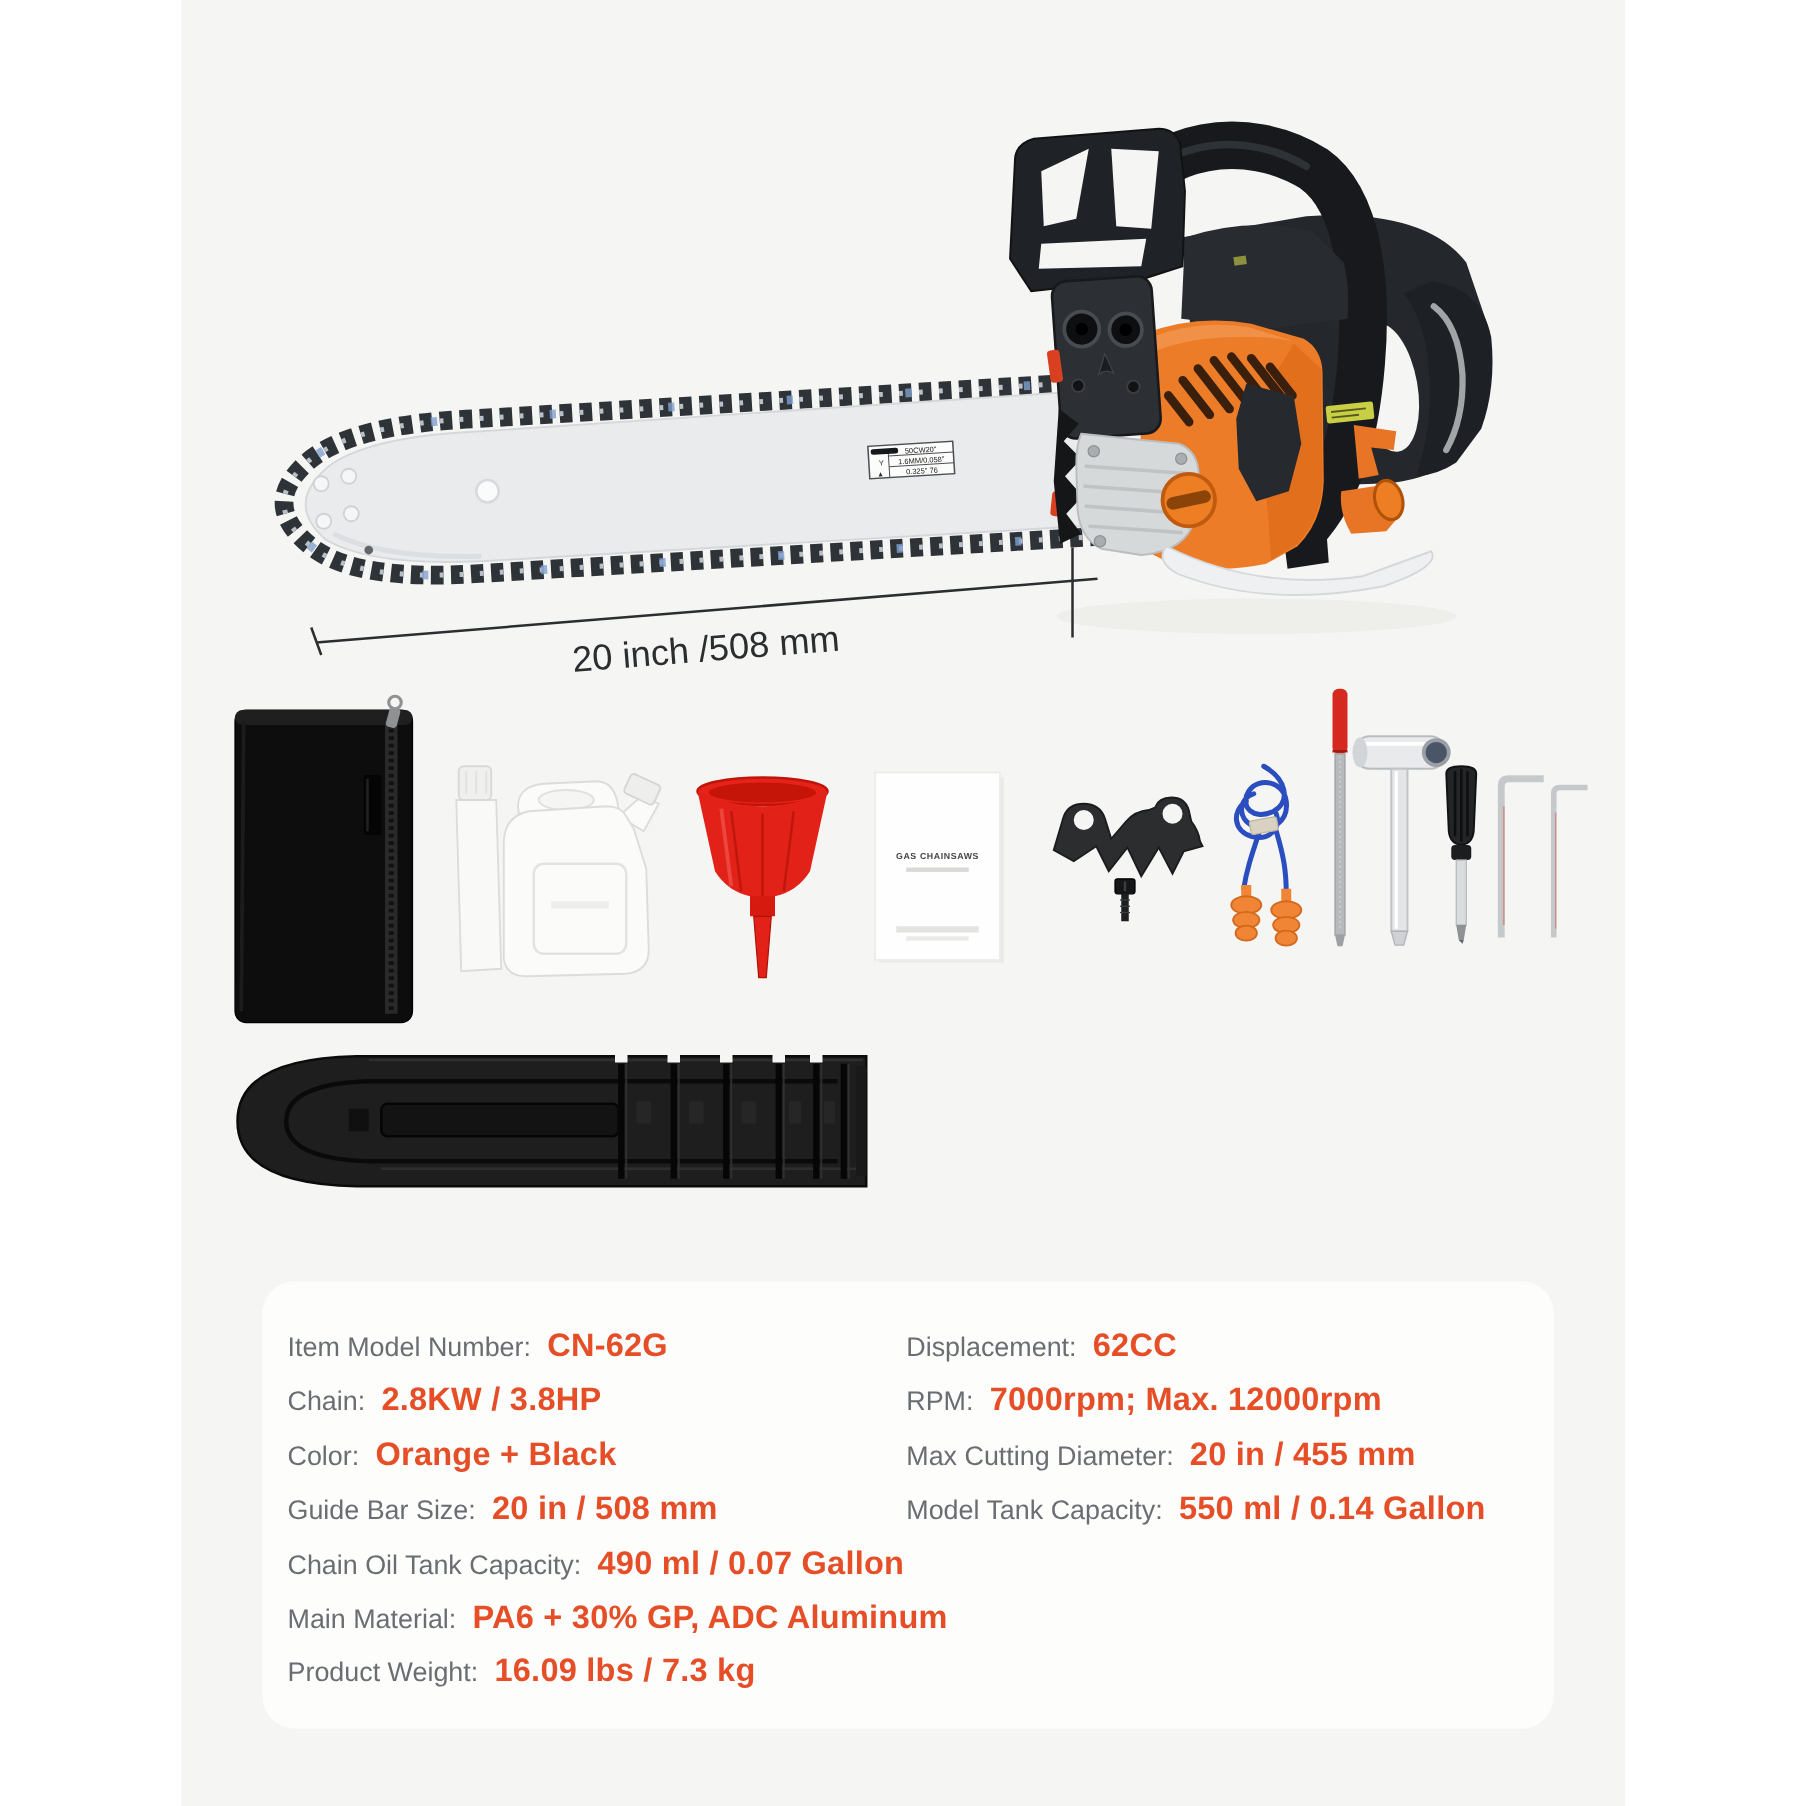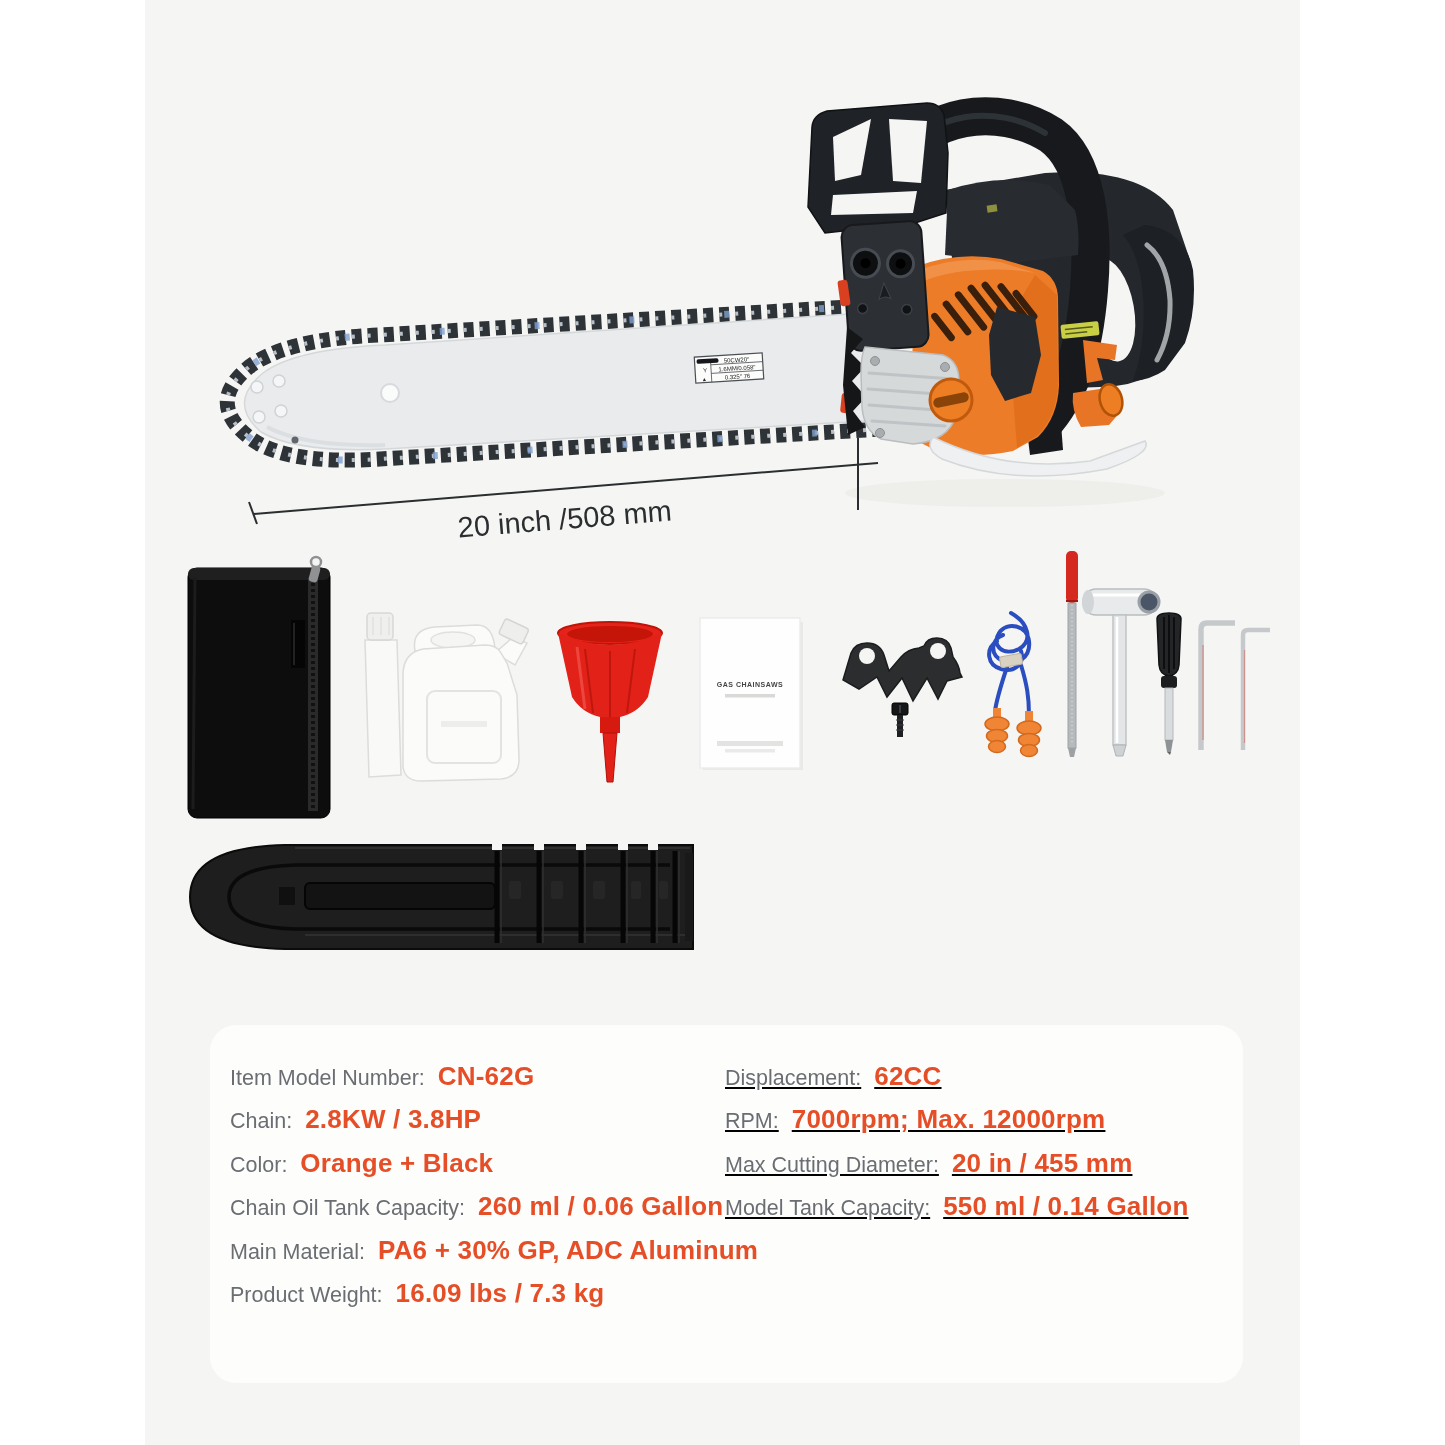--- a/index.html
+++ b/index.html
@@ -7,21 +7,21 @@
           font-family:"Liberation Sans",sans-serif;}
   .photo-bg{position:absolute;left:145px;top:0;width:1155px;height:1445px;background:#f5f5f4;}
   .zone{position:absolute;}
   #saw-zone{left:145px;top:55px;width:1155px;height:500px;}
   #acc-zone{left:145px;top:545px;width:1155px;height:290px;}
   #cover-zone{left:145px;top:835px;width:1155px;height:140px;}
   .spec-panel{position:absolute;left:210px;top:1025px;width:1033px;height:358px;
               background:#fdfdfc;border-radius:26px;}
   .spec-col{position:absolute;top:36px;}
   .spec-col.left{left:20px;}
-  .spec-col.right{left:515px;text-decoration:underline;}
+  .spec-col.right{left:515px;}
   .spec-row{display:flex;align-items:baseline;height:43.4px;white-space:nowrap;}
   .spec-label{font-size:21.5px;color:#6a6e72;}
   .spec-value{font-size:26px;color:#e54e26;font-weight:700;margin-left:13px;letter-spacing:.2px;}
   svg{display:block;}
 </style>
 </head>
 <body>
 
 <div class="canvas">
   <div class="photo-bg"></div>
@@ -317,22 +317,26 @@
       </div>
       <div class="spec-row">
         <span class="spec-label">Chain:</span>
         <span class="spec-value">2.8KW / 3.8HP</span>
       </div>
       <div class="spec-row">
         <span class="spec-label">Color:</span>
         <span class="spec-value">Orange + Black</span>
       </div>
       <div class="spec-row">
+        <span class="spec-label">Guide Bar Size:</span>
+        <span class="spec-value">20 in / 508 mm</span>
+      </div>
+      <div class="spec-row">
         <span class="spec-label">Chain Oil Tank Capacity:</span>
-        <span class="spec-value">260 ml / 0.06 Gallon</span>
+        <span class="spec-value">490 ml / 0.07 Gallon</span>
       </div>
       <div class="spec-row">
         <span class="spec-label">Main Material:</span>
         <span class="spec-value">PA6 + 30% GP, ADC Aluminum</span>
       </div>
       <div class="spec-row">
         <span class="spec-label">Product Weight:</span>
         <span class="spec-value">16.09 lbs / 7.3 kg</span>
       </div>
     </div>

